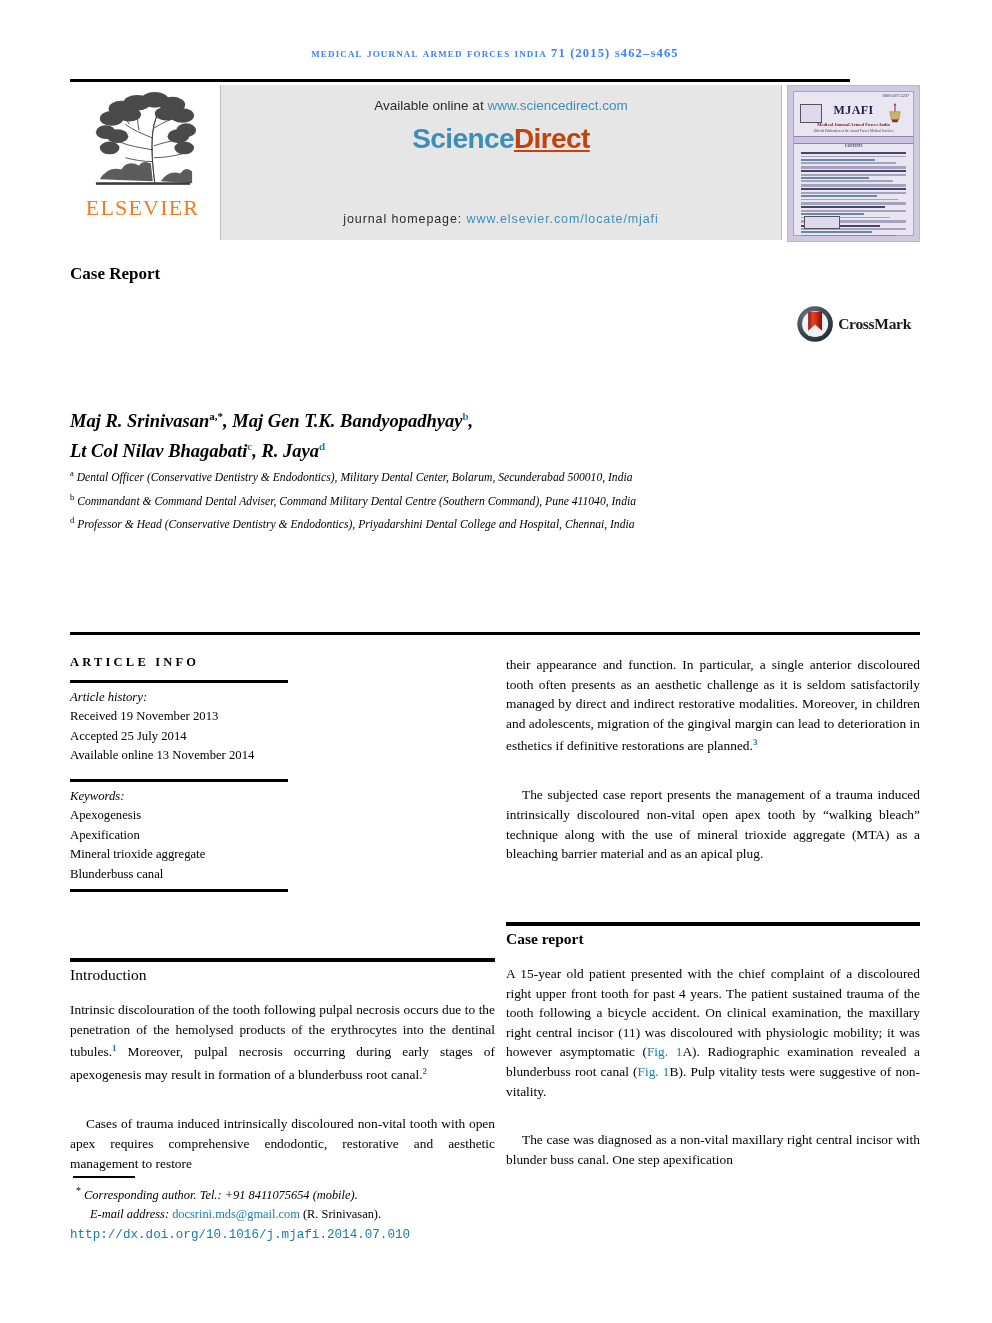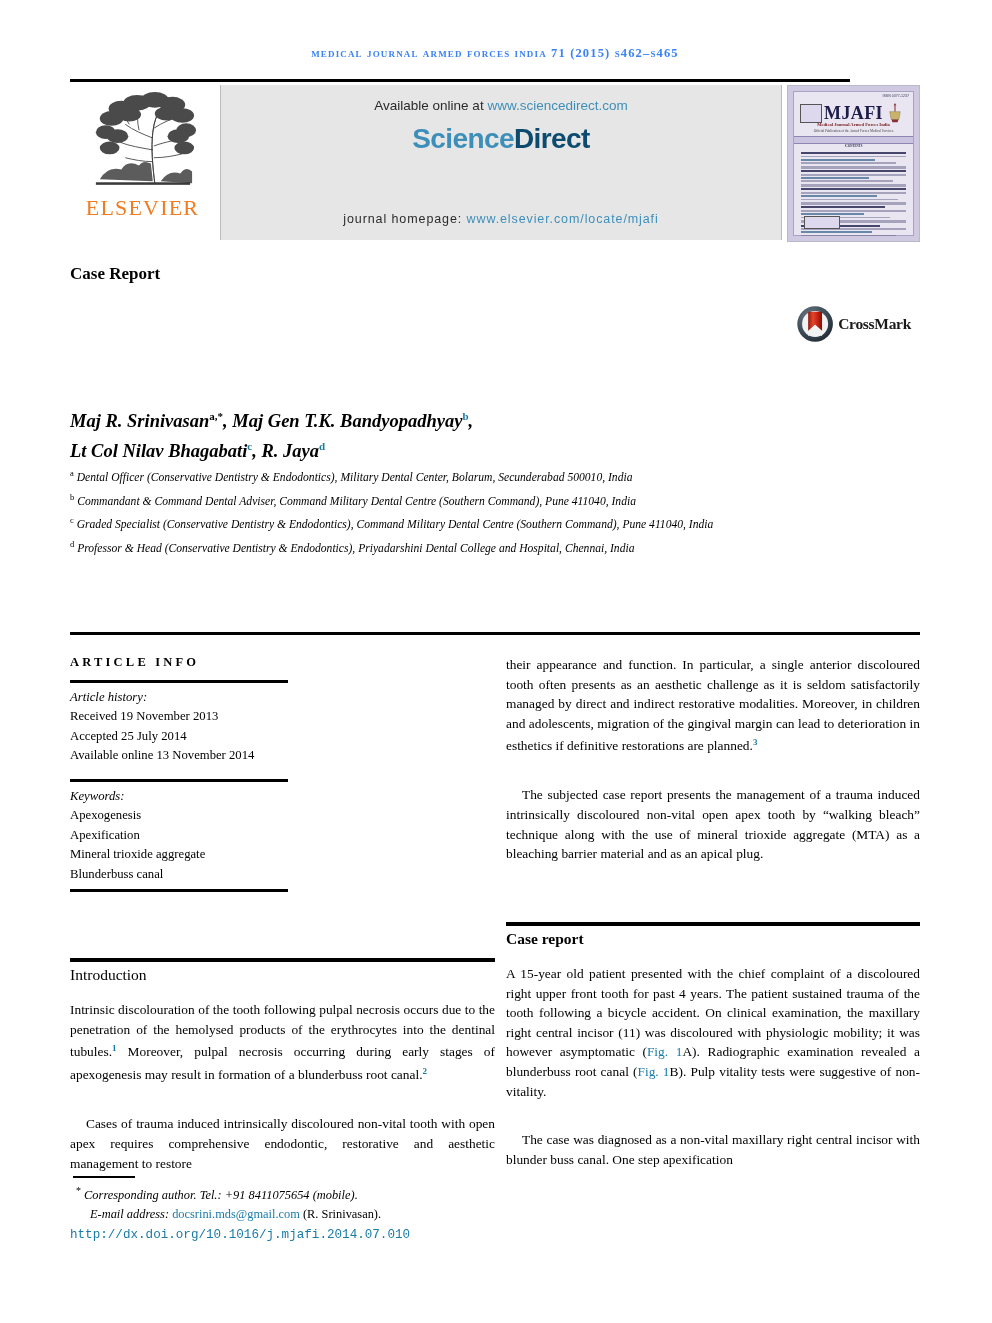--- a/index.html
+++ b/index.html
@@ -99,21 +99,21 @@
     position: absolute;
     left: 0; top: 38px;
     width: 100%;
     text-align: center;
     font-family: "Liberation Sans", sans-serif;
     font-size: 28px;
     font-weight: 700;
     letter-spacing: -0.6px;
   }
   .sd-logo .sci { color: #3d8fb9; }
-  .sd-logo .dir { color: #0c4a6e; }
+  .sd-logo .dir { color: #c2410c; text-decoration: underline; }
   .sd-home {
     position: absolute;
     left: 0; bottom: 14px;
     width: 100%;
     text-align: center;
     font-family: "Liberation Sans", sans-serif;
     font-size: 12.5px;
     letter-spacing: 0.9px;
     color: #2b2b2b;
   }
@@ -136,21 +136,21 @@
   }
   .cov-issn {
     position: absolute; right: 4px; top: 2px;
     font-size: 3.6px; color: #3a3a5a;
     font-family: "Liberation Sans", sans-serif;
   }
   .cov-title {
     position: absolute; left: 0; top: 11px; width: 100%;
     text-align: center;
     font-family: "Liberation Serif", serif;
-    font-size: 18px; font-weight: 700; color: #1d1d4a;
+    font-size: 12px; font-weight: 700; color: #1d1d4a;
     letter-spacing: 0.4px;
   }
   .cov-sub {
     position: absolute; left: 0; top: 30px; width: 100%;
     text-align: center;
     font-size: 4.6px; font-weight: 700; color: #7a2222;
     font-family: "Liberation Serif", serif;
   }
   .cov-sub2 {
     position: absolute; left: 0; top: 37px; width: 100%;
@@ -499,21 +499,20 @@
   </div>
 
   <div class="authors">
     <span>Maj R. Srinivasan</span><sup class="star">a,*</sup><span>, Maj Gen T.K. Bandyopadhyay</span><sup>b</sup><span>,</span><br>
     <span>Lt Col Nilav Bhagabati</span><sup>c</sup><span>, R. Jaya</span><sup>d</sup>
   </div>
 
   <div class="affils">
     <div><sup>a</sup> <span>Dental Officer (Conservative Dentistry &amp; Endodontics), Military Dental Center, Bolarum, Secunderabad 500010, India</span></div>
     <div><sup>b</sup> <span>Commandant &amp; Command Dental Adviser, Command Military Dental Centre (Southern Command), Pune 411040, India</span></div>
-    <div><sup>c</sup> <span>Graded Specialist (Conservative Dentistry &amp; Endodontics), Command Military Dental Centre (Southern Command), Pune 411040, India</span></div>
     <div><sup>d</sup> <span>Professor &amp; Head (Conservative Dentistry &amp; Endodontics), Priyadarshini Dental College and Hospital, Chennai, India</span></div>
   </div>
 
   <div class="rule-wide"></div>
 
   <div class="ai-head">ARTICLE INFO</div>
   <div class="ai-rule1"></div>
   <div class="ai-hist">
     <div class="it">Article history:</div>
     <div>Received 19 November 2013</div>

